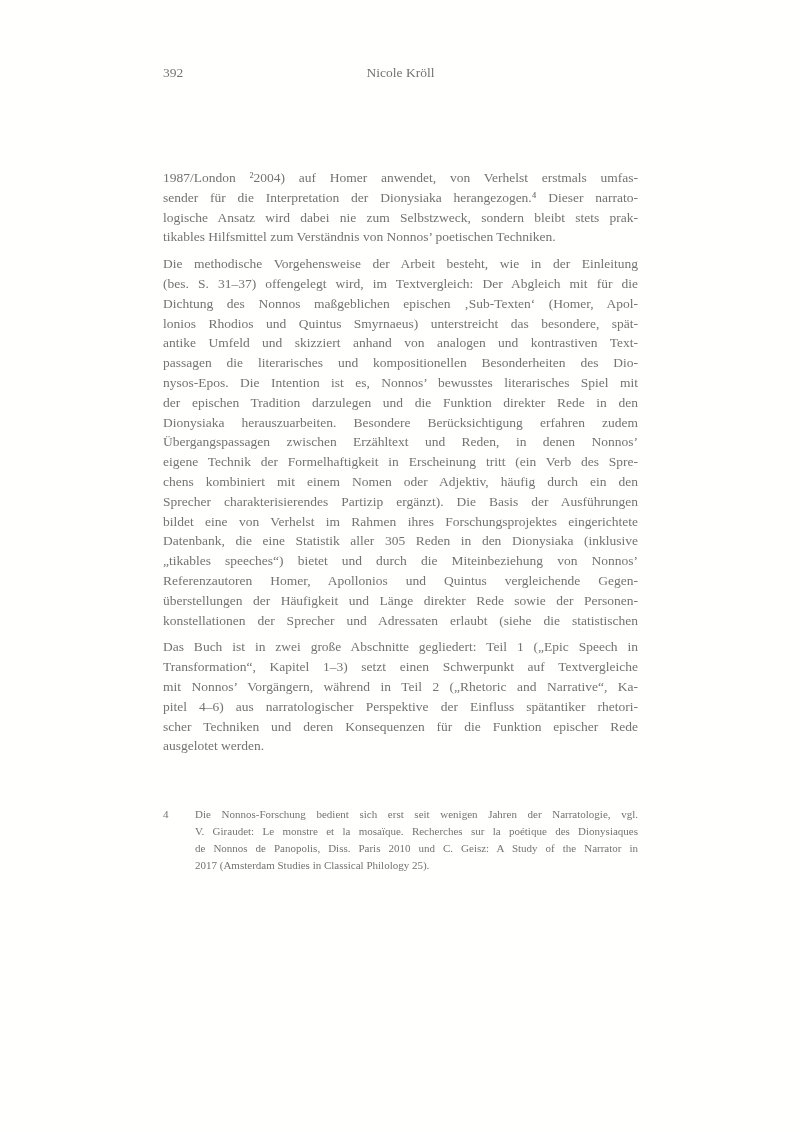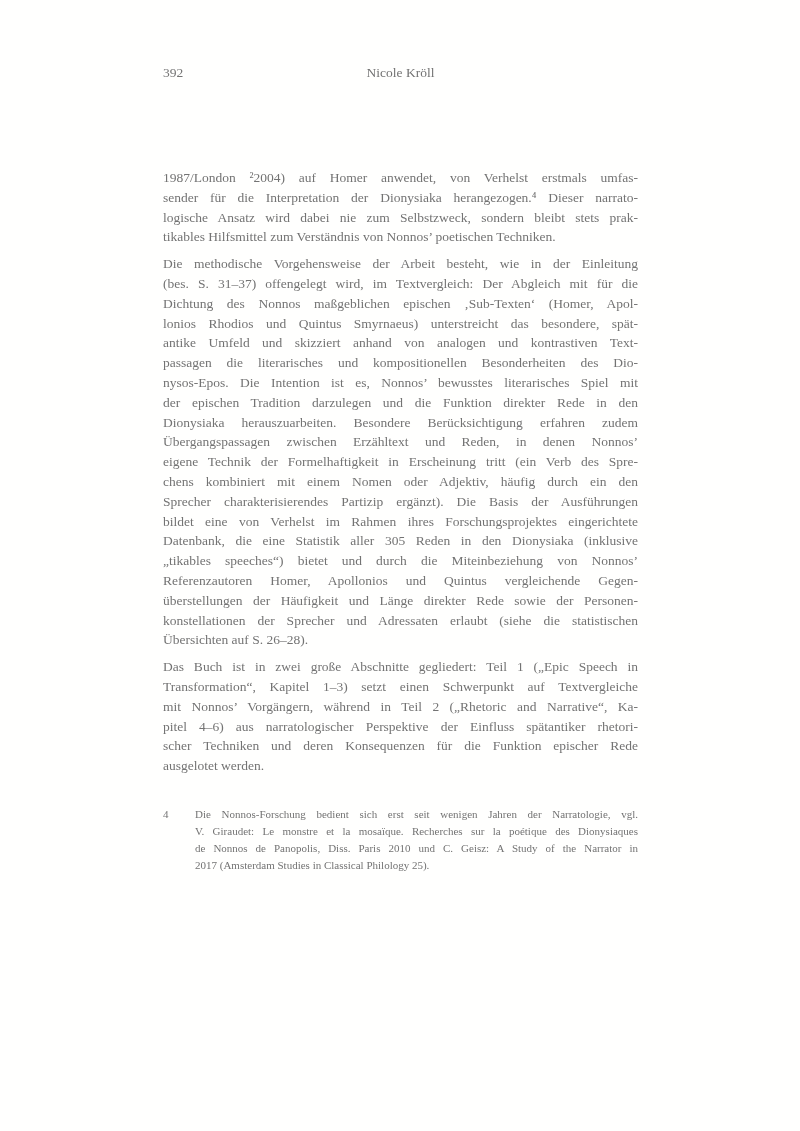--- a/index.html
+++ b/index.html
@@ -103,21 +103,20 @@
         <div class="line">Übergangspassagen zwischen Erzähltext und Reden, in denen Nonnos’</div>
         <div class="line">eigene Technik der Formelhaftigkeit in Erscheinung tritt (ein Verb des Spre-</div>
         <div class="line">chens kombiniert mit einem Nomen oder Adjektiv, häufig durch ein den</div>
         <div class="line">Sprecher charakterisierendes Partizip ergänzt). Die Basis der Ausführungen</div>
         <div class="line">bildet eine von Verhelst im Rahmen ihres Forschungsprojektes eingerichtete</div>
         <div class="line">Datenbank, die eine Statistik aller 305 Reden in den Dionysiaka (inklusive</div>
         <div class="line">„tikables speeches“) bietet und durch die Miteinbeziehung von Nonnos’</div>
         <div class="line">Referenzautoren Homer, Apollonios und Quintus vergleichende Gegen-</div>
         <div class="line">überstellungen der Häufigkeit und Länge direkter Rede sowie der Personen-</div>
         <div class="line">konstellationen der Sprecher und Adressaten erlaubt (siehe die statistischen</div>
-        <div class="line last">Übersichten auf S. 26–28).</div>
       </div>
     <div class="para">
         <div class="line">Das Buch ist in zwei große Abschnitte gegliedert: Teil 1 („Epic Speech in</div>
         <div class="line">Transformation“, Kapitel 1–3) setzt einen Schwerpunkt auf Textvergleiche</div>
         <div class="line">mit Nonnos’ Vorgängern, während in Teil 2 („Rhetoric and Narrative“, Ka-</div>
         <div class="line">pitel 4–6) aus narratologischer Perspektive der Einfluss spätantiker rhetori-</div>
         <div class="line">scher Techniken und deren Konsequenzen für die Funktion epischer Rede</div>
         <div class="line last">ausgelotet werden.</div>
       </div>
   </div>

